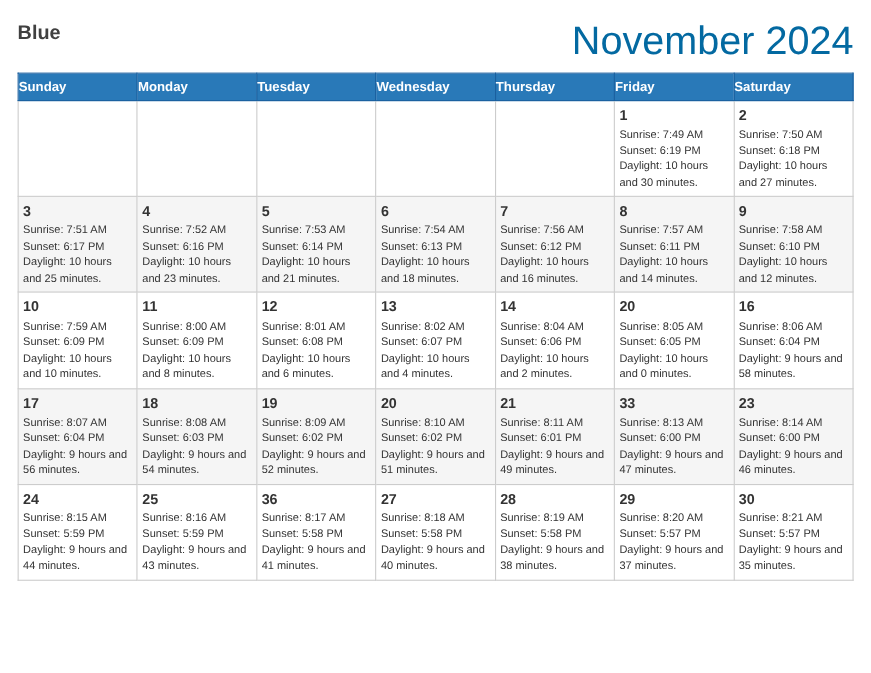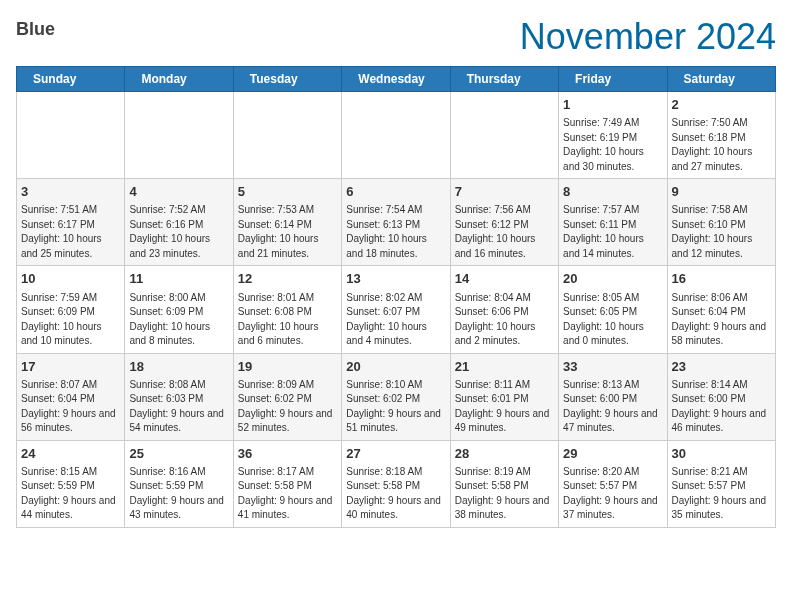--- a/index.html
+++ b/index.html
@@ -46,21 +46,21 @@
       color: #555;
     }
     table {
       width: 100%;
       border-collapse: collapse;
       font-size: 11px;
     }
     thead tr th {
       background-color: #2979b8;
       color: #fff;
-      padding: 5px 16px;
+      padding: 5px 0;
       text-align: left;
       font-size: 12px;
       font-weight: bold;
       border: 1px solid #1a5f9e;
     }
     tbody tr td {
       vertical-align: top;
       padding: 4px 4px;
       border: 1px solid #ccc;
       width: 14.28%;

